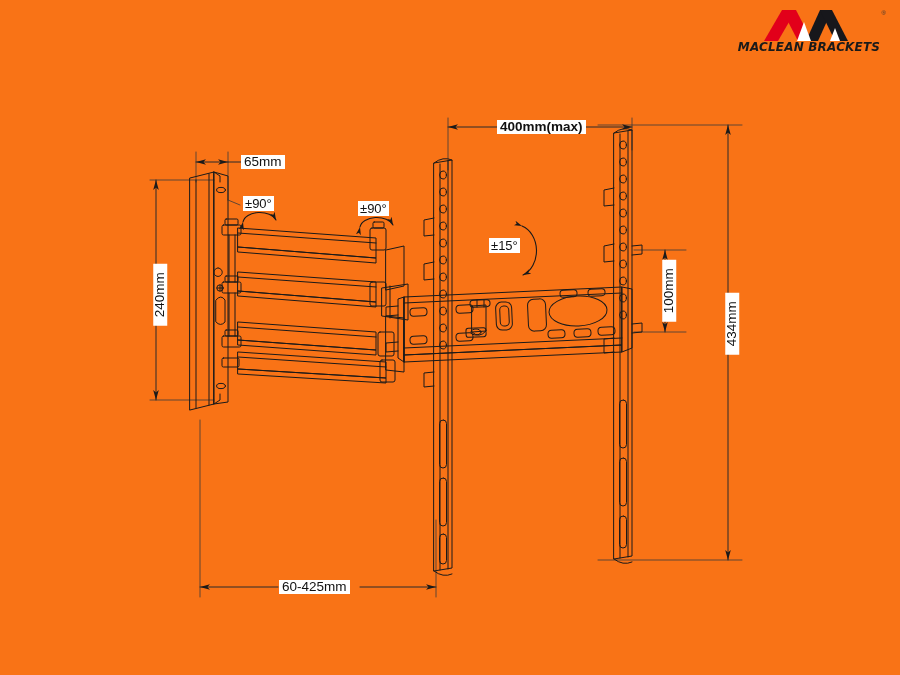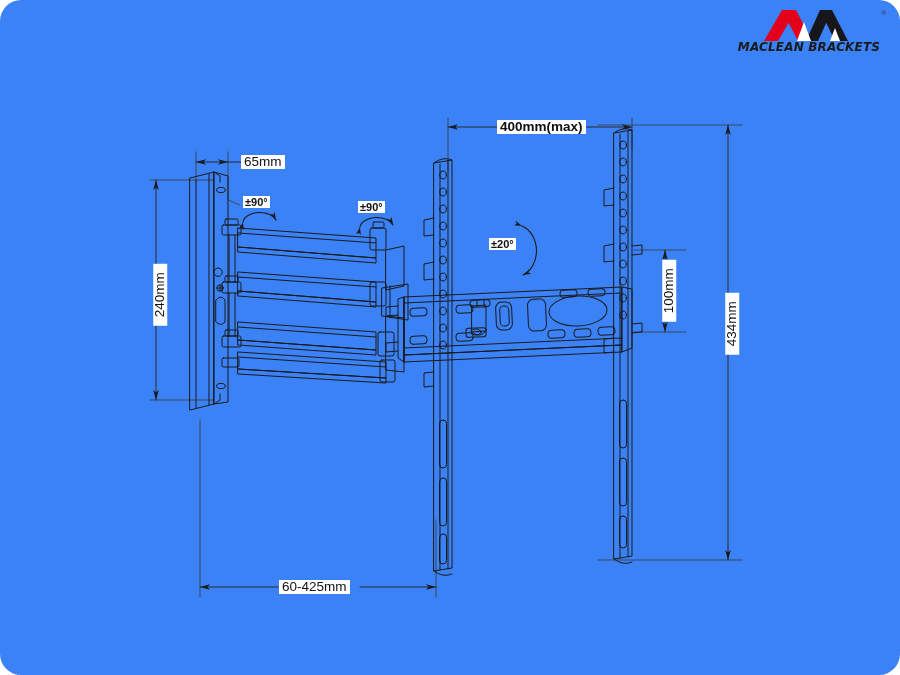--- a/index.html
+++ b/index.html
@@ -4,21 +4,21 @@
 <title>Maclean Brackets TV Mount Technical Drawing</title>
 <style>
   html,body{margin:0;padding:0;background:#ffffff;}
   body{
     width:900px;height:675px;
     font-family:"Liberation Sans", sans-serif;
     color:#111;
     overflow:hidden;
     position:relative;
   }
-  #stage{position:relative;width:900px;height:675px;background:#3b82f6;border-radius:21px;}
+  #stage{position:relative;width:900px;height:675px;background:#f97316;}
   #drawing{position:absolute;left:0;top:0;width:900px;height:675px;}
 
   
   .logo-wrap{
     position:absolute;
     right:16px; top:8px;
     width:150px;height:50px;
     text-align:center;
   }
   .logo-mark{width:150px;height:34px;display:block;}
@@ -51,26 +51,25 @@
     padding:0 3px;
     line-height:1;
   }
   .dim.vert{
     transform-origin:center center;
     transform:rotate(-90deg);
   }
   .ang{
     position:absolute;
     font-family:"Liberation Sans", sans-serif;
-    font-size:11px;
+    font-size:13px;
     color:#111;
     white-space:nowrap;
     background:#fff;
     padding:0 2px;
-    font-weight:bold;
   }
 </style>
 </head>
 <body>
 
 <div id="stage">
 
   <div class="logo-wrap">
     <svg class="logo-mark" viewBox="0 0 150 34">
 
@@ -352,15 +351,15 @@
   <div class="dim vert" style="left:638px; top:284px; width:56px; text-align:center;">100mm</div>
 
   <div class="dim vert" style="left:701px; top:317px; width:56px; text-align:center;">434mm</div>
 
   <div class="dim" style="left:279px; top:580px;">60-425mm</div>
 
   <div class="ang" style="left:243px; top:196px;">±90°</div>
 
   <div class="ang" style="left:358px; top:201px;">±90°</div>
 
-  <div class="ang" style="left:489px; top:238px;">±20°</div>
+  <div class="ang" style="left:489px; top:238px;">±15°</div>
 
 </div>
 
 </body></html>

